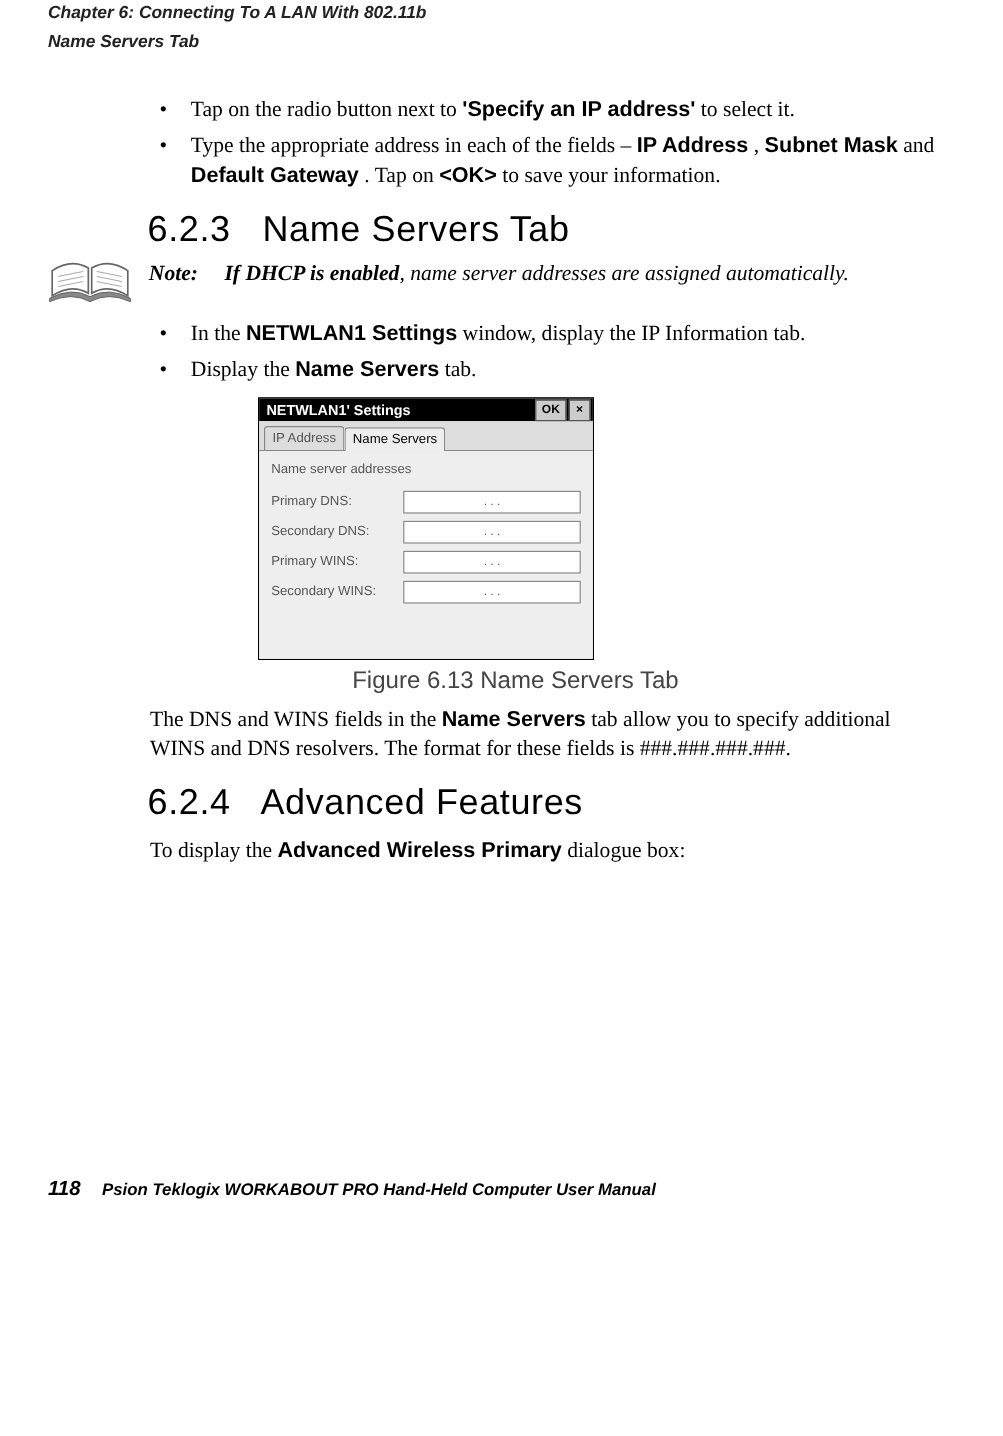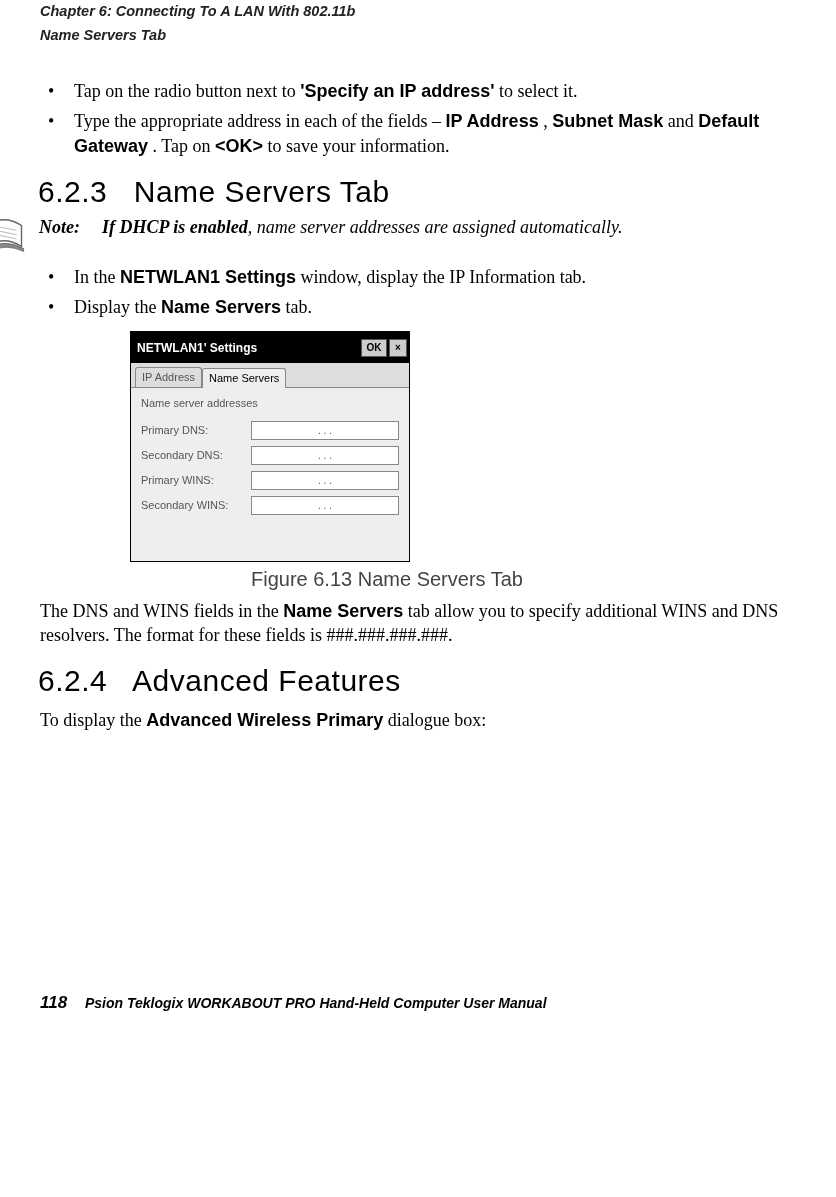--- a/index.html
+++ b/index.html
@@ -16,20 +16,21 @@
   }
   .header-lines {
     font-family: Arial, Helvetica, sans-serif;
     font-style: italic;
     font-size: 14.5px;
     font-weight: bold;
     margin: 2px 0 4px 0;
     color: #222;
   }
   .content {
+    margin-left: 85px;
   }
   .bullet-list {
     list-style: none;
     padding: 0;
     margin: 34px 0 10px 0;
   }
   .bullet-list li {
     position: relative;
     padding-left: 34px;
     font-size: 18px;
@@ -96,21 +97,21 @@
     width: 278px;
     margin: 12px 0 2px 90px;
     border: 1px solid #000;
     background: #fff;
     font-family: Tahoma, Verdana, sans-serif;
     font-size: 11px;
   }
   .titlebar {
     background: #000;
     color: #fff;
-    height: 31px;
+    height: 19px;
     display: flex;
     align-items: center;
     padding: 0 2px;
   }
   .titlebar .ttl {
     font-weight: bold;
     flex: 1;
     padding-left: 4px;
     font-size: 12px;
   }

